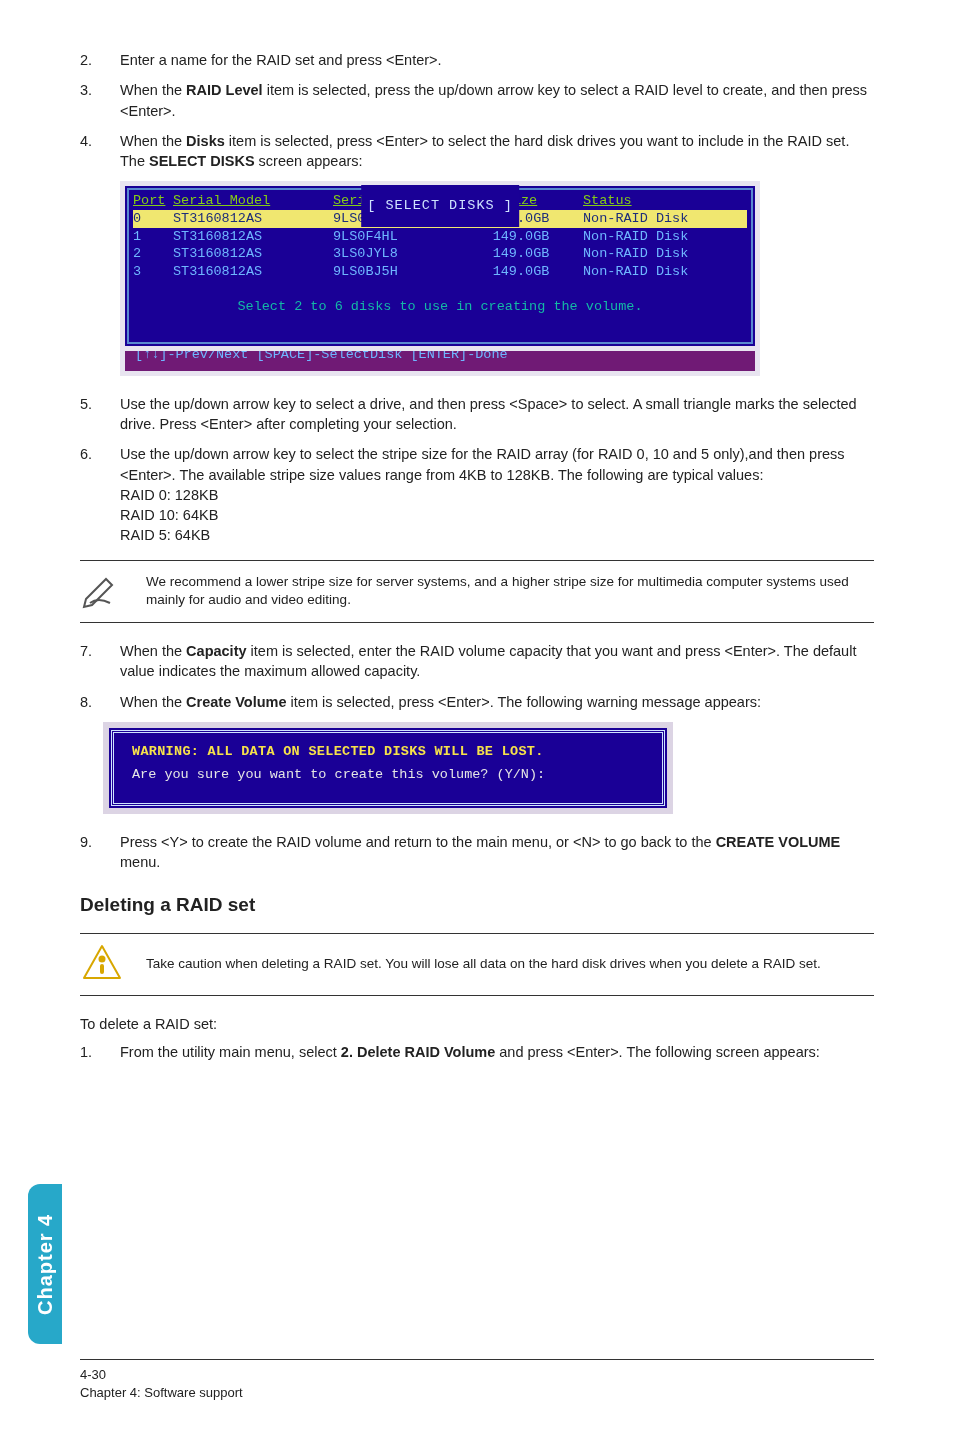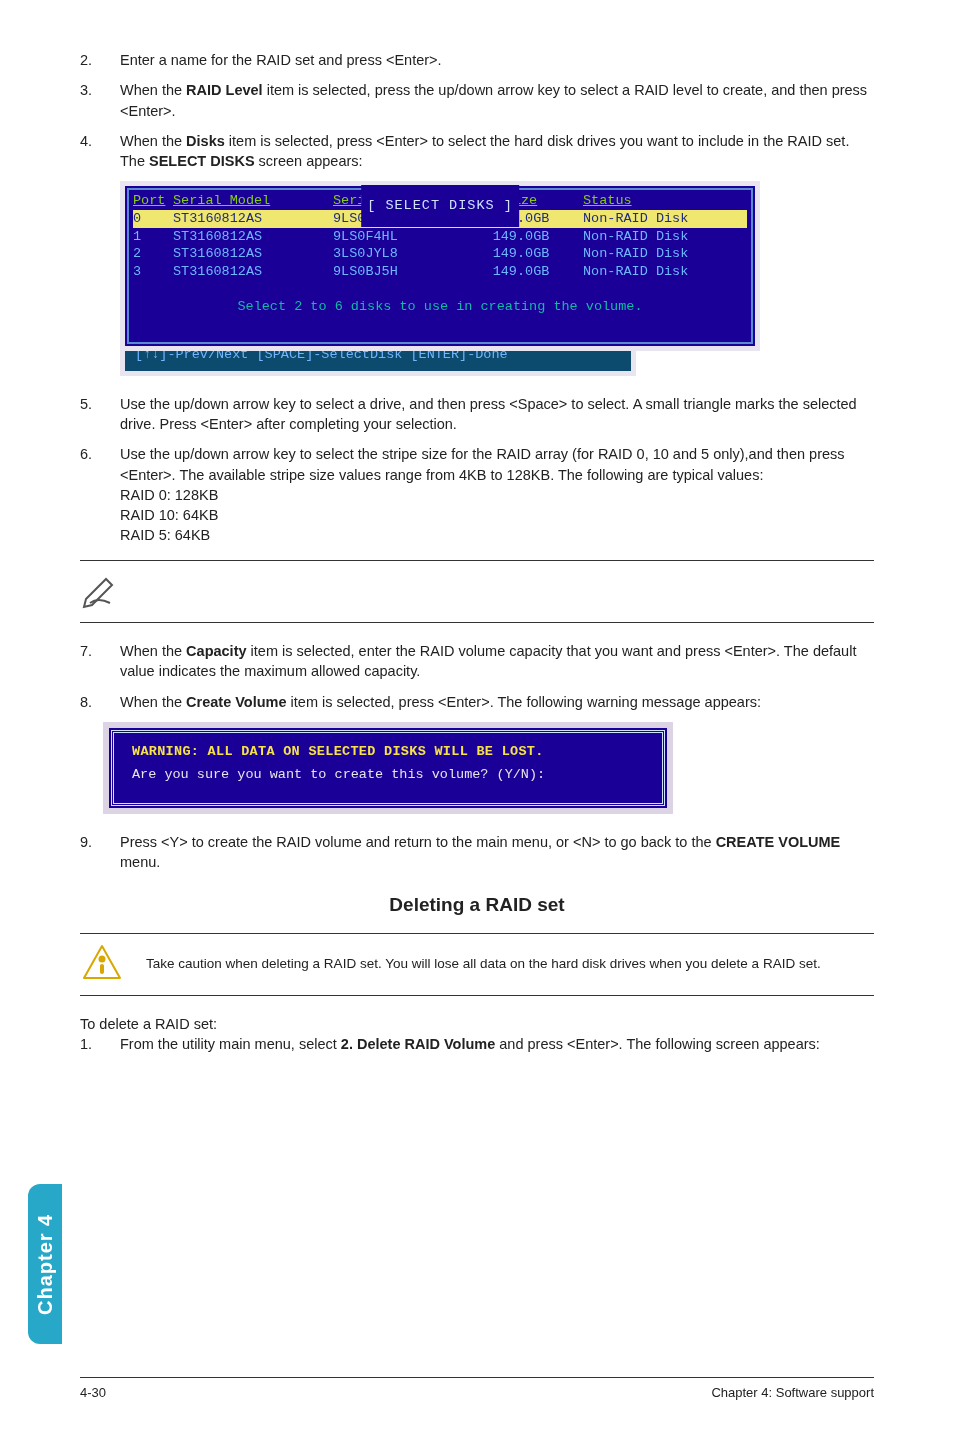--- a/index.html
+++ b/index.html
@@ -53,22 +53,22 @@
     white-space: pre;
   }
   .sd-header { color: #84cc16; text-decoration: underline; }
   .sd-size { text-align: center; padding-right: 14px; }
   .sd-row.sel { background: #f0e770; color: #1e2d7a; }
   .sd-foot { text-align: center; color: #14b8a6; margin-top: 18px; margin-bottom: 20px; }
   .sd-legend {
     font-family: "Courier New", monospace;
     font-size: 13.5px;
     color: #6fb6ff;
-    background: #0c4a6e;
-    width: 516px;
+    background: #701a75;
+    width: 640px;
     padding: 0 10px 6px 10px;
     margin-top: -5px;
     border-left: 5px solid #e8e4f0;
     border-right: 5px solid #e8e4f0;
     border-bottom: 5px solid #e8e4f0;
   }
 
   
   .note {
     border-top: 1px solid #333;
@@ -96,21 +96,20 @@
     border: 3px double #cfe3ff;
     padding: 10px 18px 18px 18px;
   }
   .warn-inner .w1 { color: #f7e24a; font-weight: bold; letter-spacing: 0.3px; }
   .warn-inner .w2 { color: #e5e5e5; margin-top: 4px; }
 
   h3.section {
     font-size: 19px;
     font-weight: bold;
     margin: 20px 0 6px 0;
-    text-align: center;
   }
 
   
   .sidetab {
     position: absolute;
     left: 28px;
     bottom: 94px;
     width: 34px;
     height: 160px;
     background: #27a8c9;
@@ -130,20 +129,21 @@
 
   
   .footer {
     position: absolute;
     left: 80px; right: 80px; bottom: 36px;
     border-top: 1px solid #333;
     padding-top: 6px;
     font-size: 13px;
     display: flex;
     justify-content: space-between;
+    flex-direction: column;
   }
 
   
   svg.ico { width: 44px; height: 40px; }
 </style>
 </head>
 <body>
 
 <ol class="steps">
   <li>
@@ -225,20 +225,21 @@
   </li>
 </ol>
 
 <div class="note">
   <span class="icon">
     <svg class="ico" viewBox="0 0 44 40">
       <path d="M6 30 L26 10 L32 16 L12 36 L4 38 Z" fill="none" stroke="#555" stroke-width="2"></path>
       <path d="M10 34 Q18 28 30 34" fill="none" stroke="#555" stroke-width="2"></path>
     </svg>
   </span>
+  <span class="text">We recommend a lower stripe size for server systems, and a higher stripe size for multimedia computer systems used mainly for audio and video editing.</span>
 </div>
 
 <ol class="steps">
   <li>
     <span class="num">7.</span>
     <span class="body">
       <span>When the </span><b>Capacity</b><span> item is selected, enter the RAID volume capacity that you want and press &lt;Enter&gt;. The default value indicates the maximum allowed capacity.</span>
     </span>
   </li>
   <li>
@@ -273,21 +274,21 @@
   <span class="icon">
     <svg class="ico" viewBox="0 0 44 40">
       <path d="M22 4 L40 36 L4 36 Z" fill="none" stroke="#d8a700" stroke-width="2" stroke-linejoin="round"></path>
       <circle cx="22" cy="17" r="3.5" fill="#d8a700"></circle>
       <rect x="20" y="22" width="4" height="10" rx="2" fill="#d8a700"></rect>
     </svg>
   </span>
   <span class="text">Take caution when deleting a RAID set. You will lose all data on the hard disk drives when you delete a RAID set.</span>
 </div>
 
-<p style="">To delete a RAID set:</p>
+<p style="margin-bottom:8px;">To delete a RAID set:</p>
 
 <ol class="steps">
   <li>
     <span class="num">1.</span>
     <span class="body">
       <span>From the utility main menu, select </span><b>2. Delete RAID Volume</b><span> and press &lt;Enter&gt;. The following screen appears:</span>
     </span>
   </li>
 </ol>
 

